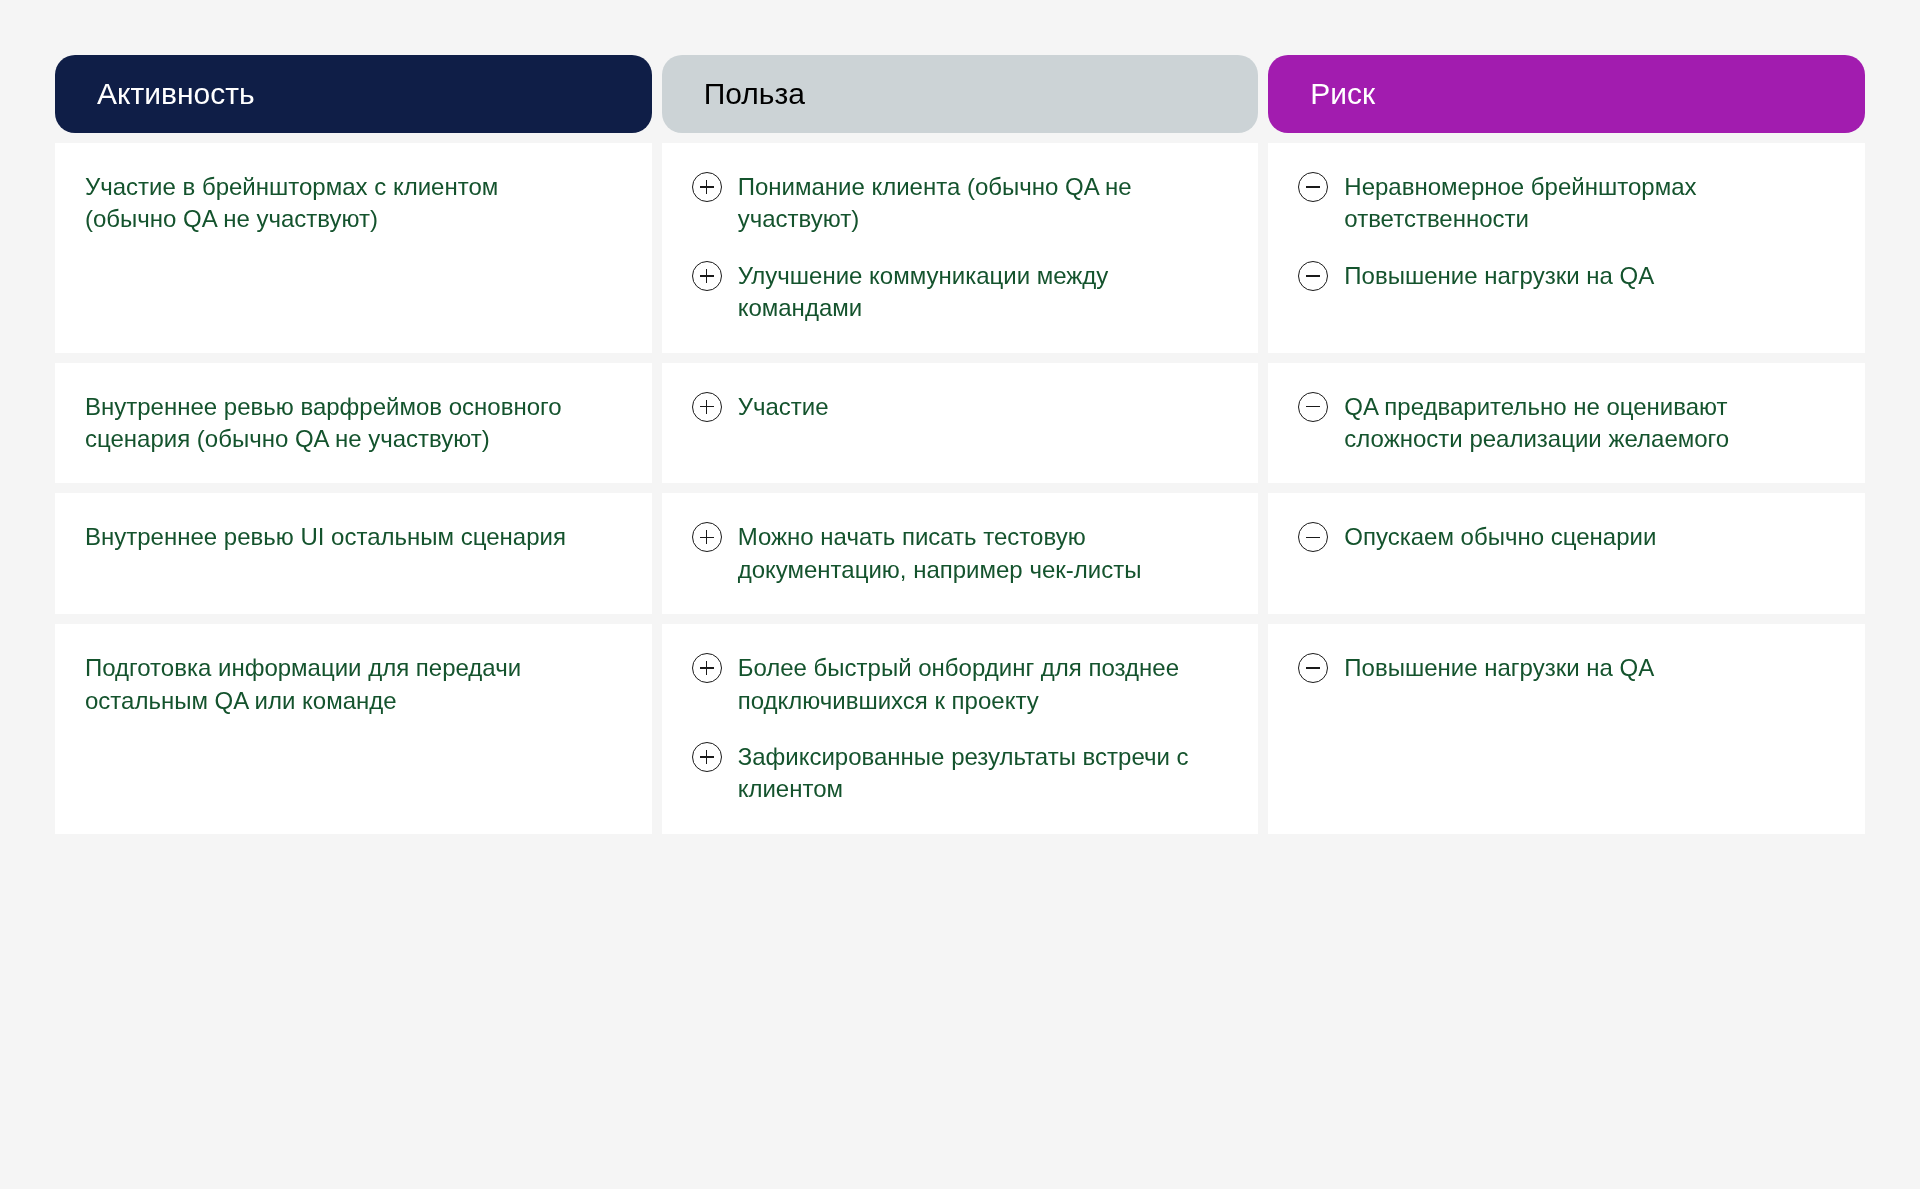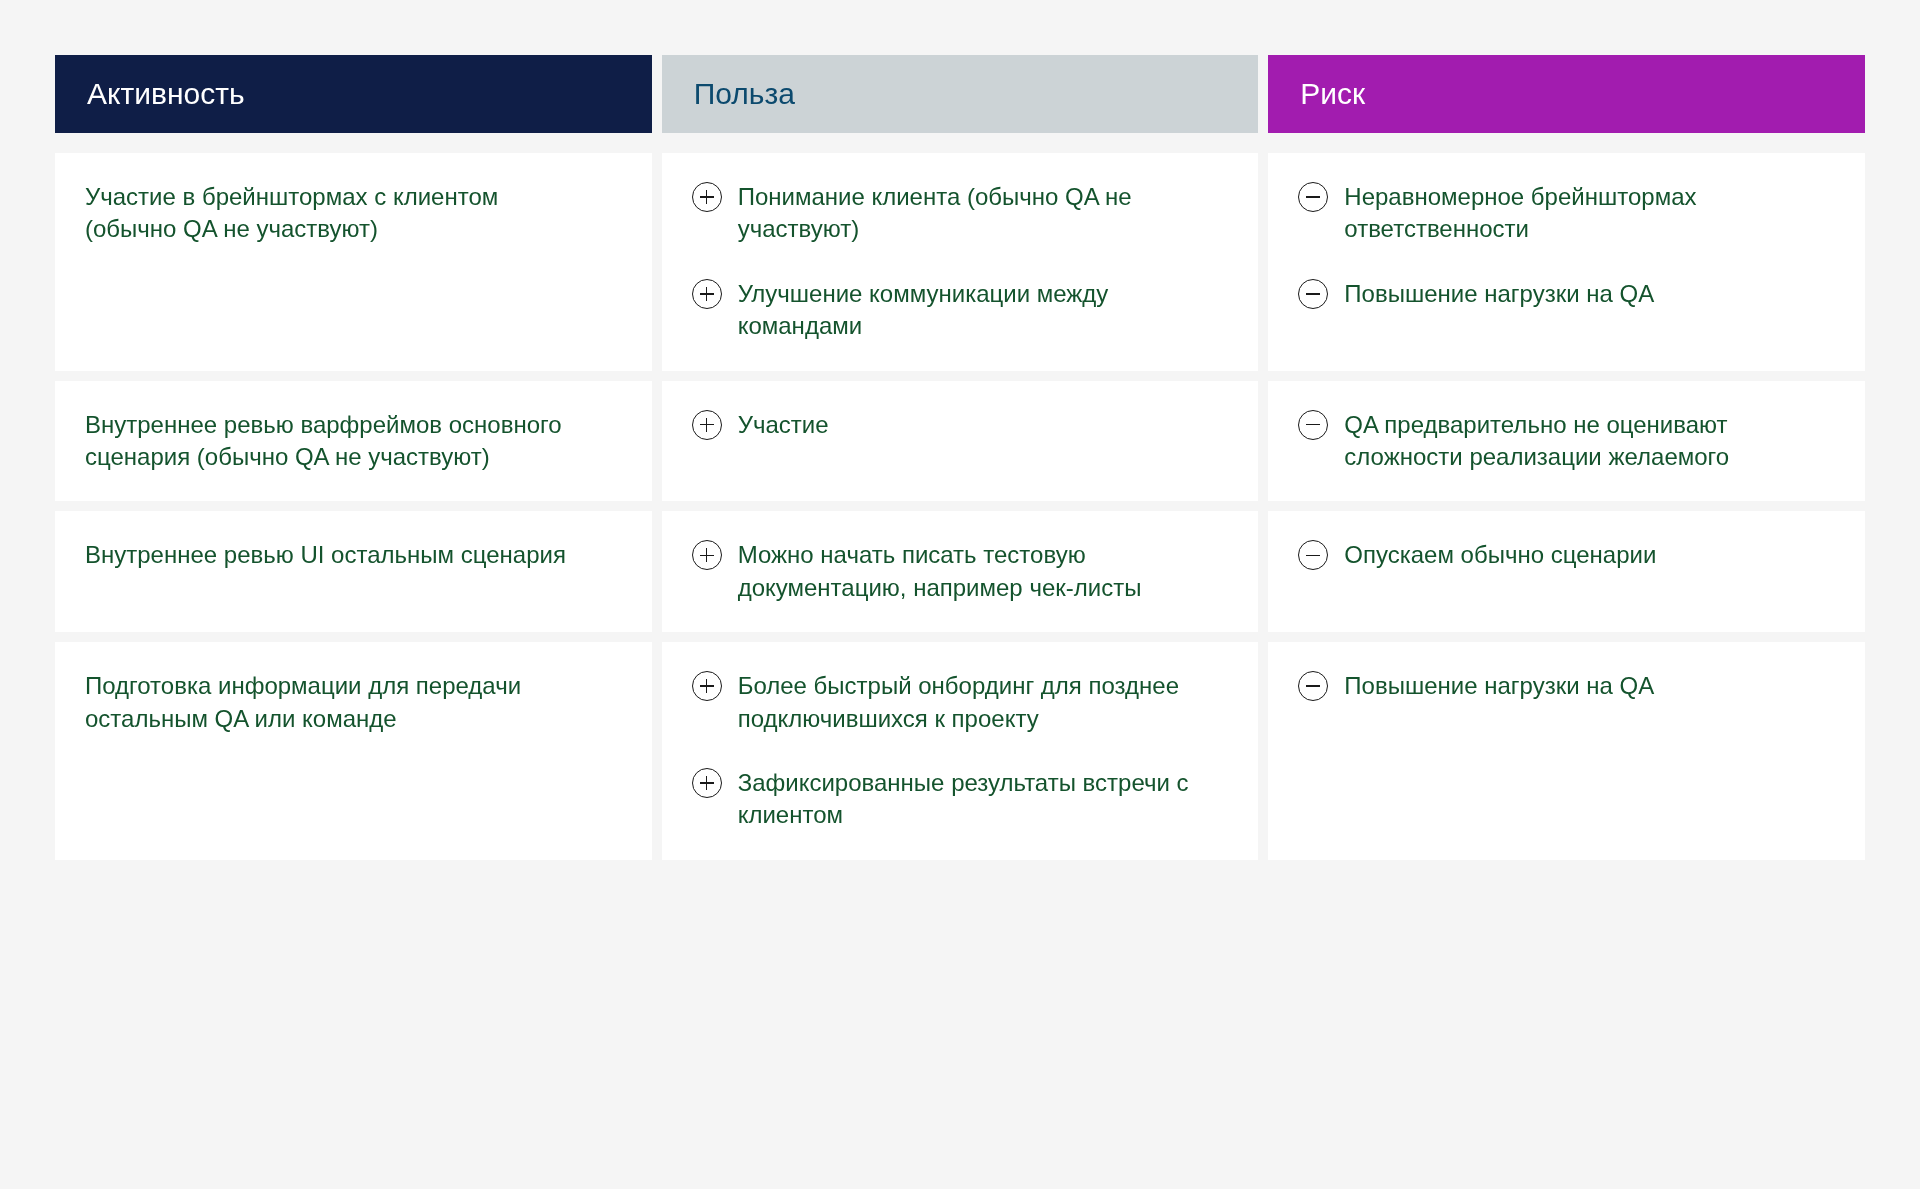--- a/index.html
+++ b/index.html
@@ -12,51 +12,52 @@
       font-family: -apple-system, BlinkMacSystemFont, 'Segoe UI', Helvetica, Arial, sans-serif;
       padding: 55px;
       width: 1920px;
     }
     .grid {
       display: grid;
       grid-template-columns: 1fr 1fr 1fr;
       gap: 10px 10px;
     }
     .header {
-      padding: 22px 32px;
+      padding: 22px 42px;
       font-size: 30px;
       font-weight: 400;
-      margin-bottom: 10px;
+      margin-bottom: 0;
+      border-radius: 20px;
     }
     .header-activity {
       background: #0f1e47;
       color: #ffffff;
     }
     .header-benefit {
       background: #ccd3d6;
-      color: #0c4a6e;
+      color: #000000;
     }
     .header-risk {
       background: #a21caf;
       color: #ffffff;
     }
     .cell {
       background: #ffffff;
       padding: 28px 30px;
       font-size: 24px;
       line-height: 1.35;
       color: #14532d;
     }
     .activity-text {
       max-width: 95%;
     }
     .bullet-list {
       display: flex;
       flex-direction: column;
-      gap: 32px;
+      gap: 24px;
     }
     .bullet-item {
       display: flex;
       gap: 16px;
       align-items: flex-start;
     }
     .icon-circle {
       flex-shrink: 0;
       width: 30px;
       height: 30px;

